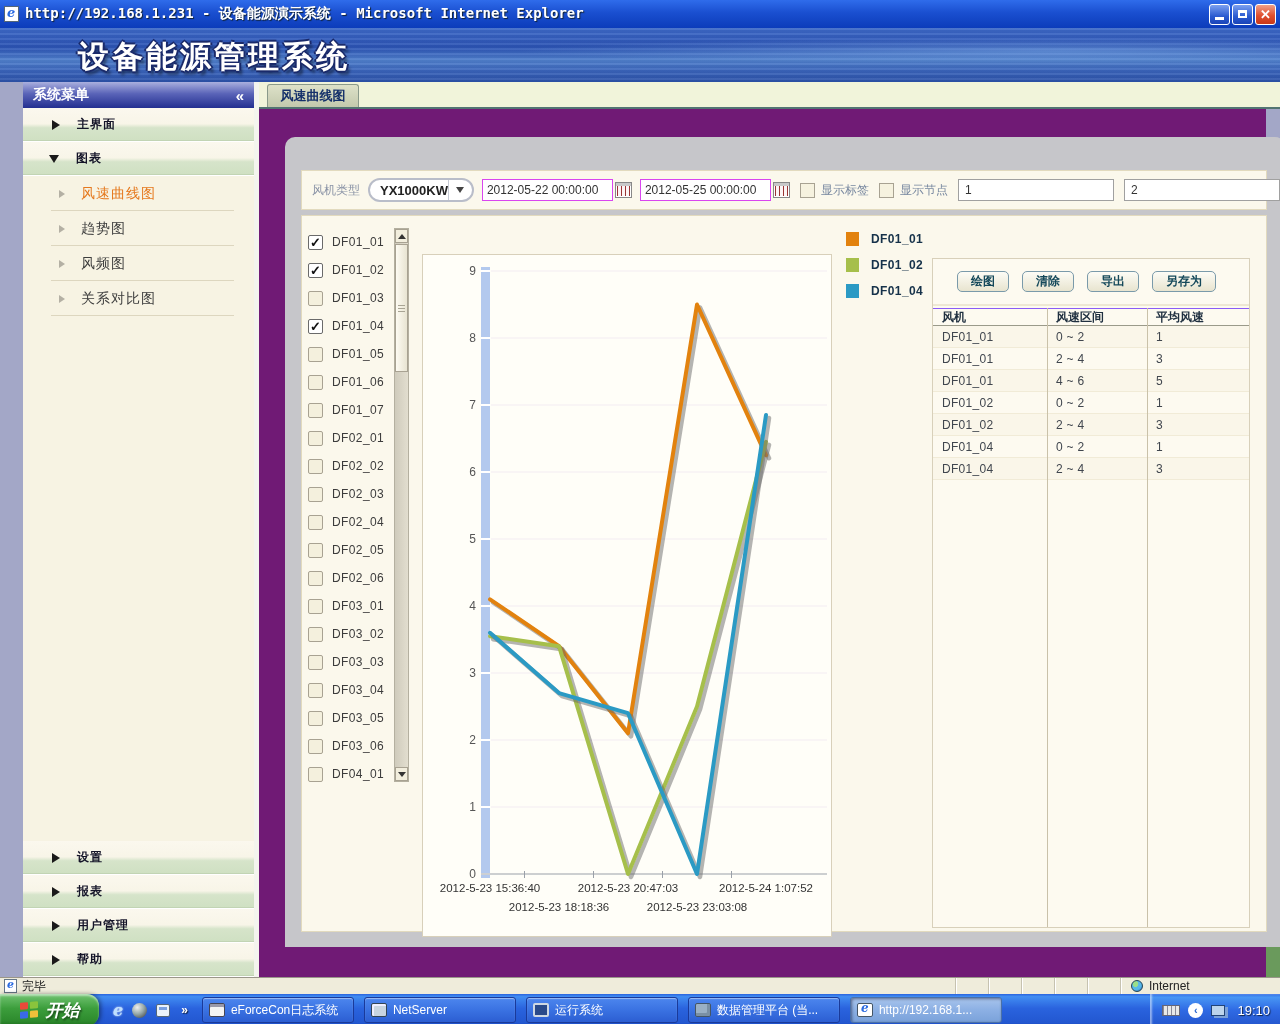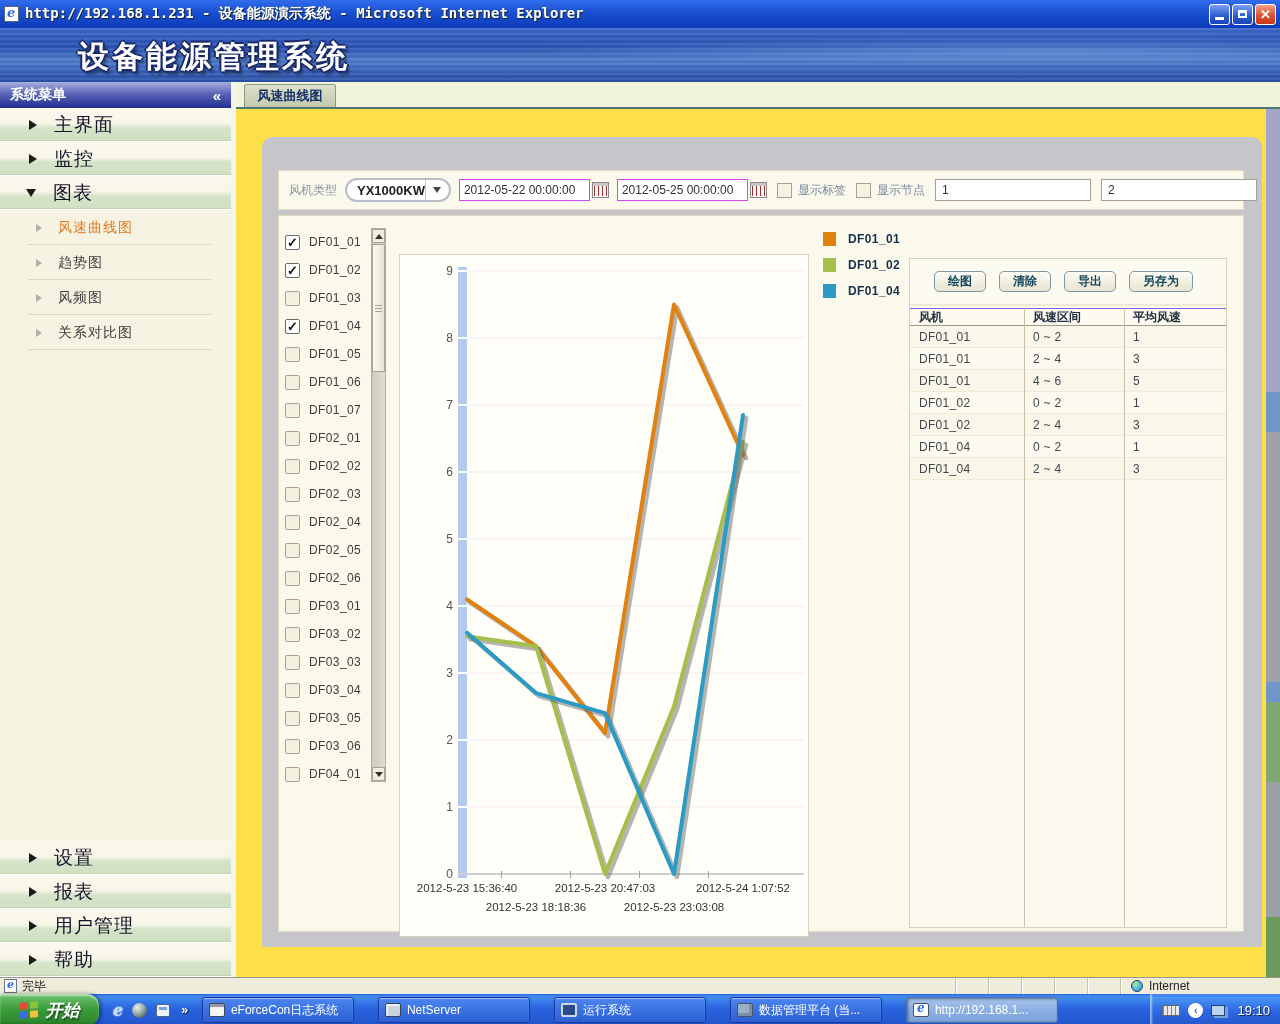--- a/index.html
+++ b/index.html
@@ -25,47 +25,47 @@
 .banner { height:54px; position:relative; overflow:hidden;
   background:linear-gradient(180deg,#3e6ac8 0%,#2c54b4 35%,#5080cc 60%,#3a64ba 80%,#2c52a8 100%); }
 .banner::before { content:""; position:absolute; inset:0;
   background:repeating-linear-gradient(180deg,rgba(255,255,255,.07) 0 2px,rgba(0,0,40,.05) 2px 5px); }
 .banner::after { content:""; position:absolute; right:0; top:10px; width:60%; height:26px;
   background:radial-gradient(ellipse at 70% 50%,rgba(160,210,255,.35),rgba(160,210,255,0) 70%); }
 .banner-title { position:absolute; left:78px; top:8px; font-size:31px; font-weight:bold; color:#fff; letter-spacing:3px;
   text-shadow:2px 0 0 #1a2a6a,-2px 0 0 #1a2a6a,0 2px 0 #1a2a6a,0 -2px 0 #1a2a6a,3px 4px 3px rgba(0,0,0,.45); z-index:2; }
 
 
-.app { display:flex; height:895px; }
+.app { display:flex; height:895px;padding-left:23px; }
 
 
 .sidebar { width:236px; flex:none; background:#f7f3e3; border-right:5px solid #f4f4ee; display:flex; flex-direction:column; }
 .side-header { height:26px; flex:none; background:linear-gradient(180deg,#aab0de 0%,#5a64b8 45%,#232f90 100%);
   color:#fff; font-weight:bold; font-size:14px; display:flex; align-items:center; justify-content:space-between; padding:0 10px; }
 .collapse { font-size:15px; font-weight:bold; }
 .menu-item { height:34px; flex:none; display:flex; align-items:center;
   background:linear-gradient(180deg,#fbf8ee 0%,#f8f5e8 48%,#d6e4ca 60%,#cfe0c2 100%);
   border-bottom:1px solid #fff; box-shadow:inset 0 -1px 0 #c2d4b4; }
 .tri-r { width:0; height:0; border-left:8px solid #1a1a1a; border-top:5px solid transparent; border-bottom:5px solid transparent; margin-left:29px; }
 .tri-d { width:0; height:0; border-top:8px solid #1a1a1a; border-left:5px solid transparent; border-right:5px solid transparent; margin-left:26px; }
-.menu-label { margin-left:17px; font-size:19px; font-weight:normal; color:#141428; letter-spacing:1px; }
+.menu-label { margin-left:17px; font-size:12px; font-weight:bold; color:#141428; letter-spacing:1px; }
 .submenu-item { height:35px; flex:none; display:flex; align-items:center; background:#f7f3e3; position:relative; }
 .submenu-item::after { content:""; position:absolute; left:28px; right:20px; bottom:0; border-bottom:1px solid #ddd6bf; }
 .sub-tri { width:0; height:0; border-left:6px solid #b4b0a4; border-top:4px solid transparent; border-bottom:4px solid transparent; margin-left:36px; }
 .sub-label { margin-left:16px; font-size:14px; color:#3d3d3d; letter-spacing:1px; }
 .submenu-item.active .sub-label { color:#e5791e; }
 .side-filler { flex:1; background:#f7f3e3; }
 
 
 .main { flex:1; min-width:0; display:flex; flex-direction:column; }
 .tabbar { height:27px; flex:none; background:#f1f4da; border-bottom:2px solid #527472; display:flex; align-items:flex-end; padding-left:8px; }
 .tab { height:23px; min-width:92px; padding:0 10px; background:linear-gradient(180deg,#dde1c8,#c3c9ad);
   border:1px solid #8a9a8a; border-bottom:none; border-radius:3px 3px 0 0;
   display:flex; align-items:center; justify-content:center; font-size:13px; font-weight:bold; color:#15306a; }
-.content { flex:1; position:relative; background:#fde047; overflow:hidden; }
+.content { flex:1; position:relative; background:#701a75; overflow:hidden; }
 .right-strip { position:absolute; right:0; top:0; width:14px; height:100%; }
 .right-strip div { width:100%; }
 
 .panel { position:absolute; left:26px; top:28px; width:1000px; height:810px; background:#c6c6ca; border-radius:10px 10px 0 0; }
 
 
 .toolbar-box { position:absolute; left:16px; top:33px; width:966px; height:40px; background:#fbf8ec; border:1px solid #e2dabe;
   display:flex; align-items:center; padding:0 10px; }
 .tb-label { font-size:12px; color:#8a93a6; margin-right:8px; white-space:nowrap; }
 .dropdown { width:110px; height:24px; border:2px solid #b9bdc9; border-radius:12px; background:#fff;
@@ -154,21 +154,21 @@
 .winflag { width:18px; height:16px; display:grid; grid-template-columns:8px 8px; grid-template-rows:7px 7px; gap:1.5px; transform:skewY(-5deg); }
 .winflag i { border-radius:1px; }
 .wf-r { background:#e84a3a; } .wf-g { background:#8ac43c; } .wf-b { background:#3a6ae8; } .wf-y { background:#f0c03a; }
 .start-label { color:#fff; font:bold italic 17px "Liberation Sans",sans-serif; text-shadow:1px 2px 2px #1a4a1a; }
 .quick { display:flex; align-items:center; gap:9px; margin-left:14px; }
 .q-ie { color:#bfe0ff; font:bold italic 16px "DejaVu Serif",serif; text-shadow:0 0 2px #fff; }
 .q-sphere { width:15px; height:15px; border-radius:50%; background:radial-gradient(circle at 35% 30%,#eee,#9aa 45%,#333); }
 .q-app { width:14px; height:13px; background:#eaf2fa; border:1px solid #567; border-radius:2px; position:relative; }
 .q-app::after { content:""; position:absolute; left:2px; top:2px; width:8px; height:3px; background:#7aa0e0; }
 .q-chev { color:#fff; font-size:12px; font-weight:bold; margin-left:2px; text-shadow:1px 1px 1px #124; }
-.tasks { display:flex; gap:24px; margin-left:14px;border-radius:10px; }
+.tasks { display:flex; gap:10px; margin-left:14px;border-radius:10px; }
 .task { width:152px; height:26px; border-radius:3px; border:1px solid #1a3a9a; padding:0 6px;
   background:linear-gradient(180deg,#4c86ee 0%,#3a72e2 50%,#2c5ed2 100%);
   box-shadow:inset 0 1px 1px rgba(255,255,255,.45);
   display:flex; align-items:center; gap:6px; color:#fff; font-size:12px; white-space:nowrap; overflow:hidden; }
 .task.active { background:linear-gradient(180deg,#a8c4ec 0%,#8cb0e4 50%,#7aa2da 100%); border-color:#4a70a8;
   box-shadow:inset 1px 1px 3px rgba(0,0,30,.45); color:#fff; }
 .ticon { width:16px; height:14px; flex:none; border-radius:2px; }
 .ticon.window-icon { background:#f4f4f4; border:1px solid #445; box-shadow:inset 0 3px 0 #99a; }
 .ticon.computer-icon { background:#c8d4e0; border:1px solid #345; box-shadow:inset 2px 2px 0 #eef; }
 .ticon.monitor-icon { background:#2a4a8a; border:2px solid #cfd8e2; }
@@ -209,24 +209,20 @@
 <div class="app">
   <div class="sidebar">
     <div class="side-header">
       <span>系统菜单</span>
       <span class="collapse">«</span>
     </div>
     <div id="side-menu" style="display:flex;flex-direction:column;flex:1;">
         <div class="menu-item">
           <span class="tri-r"></span>
           <span class="menu-label">主界面</span>
-        </div>
-        <div class="menu-item">
-          <span class="tri-r"></span>
-          <span class="menu-label">监控</span>
         </div>
         <div class="menu-item">
           <span class="tri-d"></span>
           <span class="menu-label">图表</span>
         </div>
         <div class="submenu-item active">
           <span class="sub-tri"></span>
           <span class="sub-label">风速曲线图</span>
         </div>
         <div class="submenu-item">

